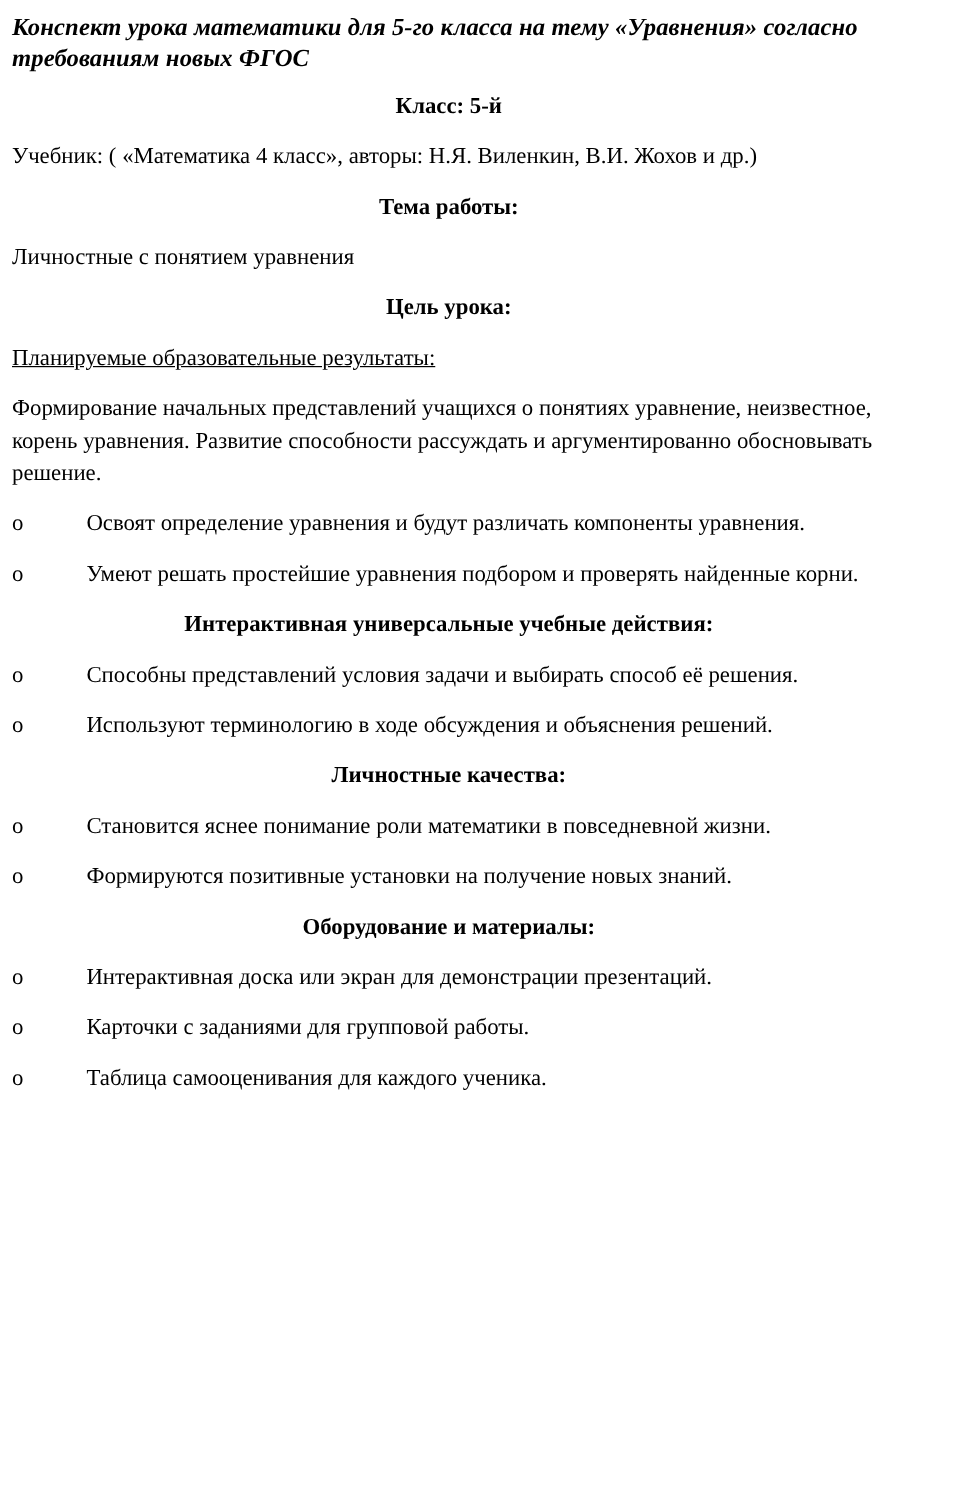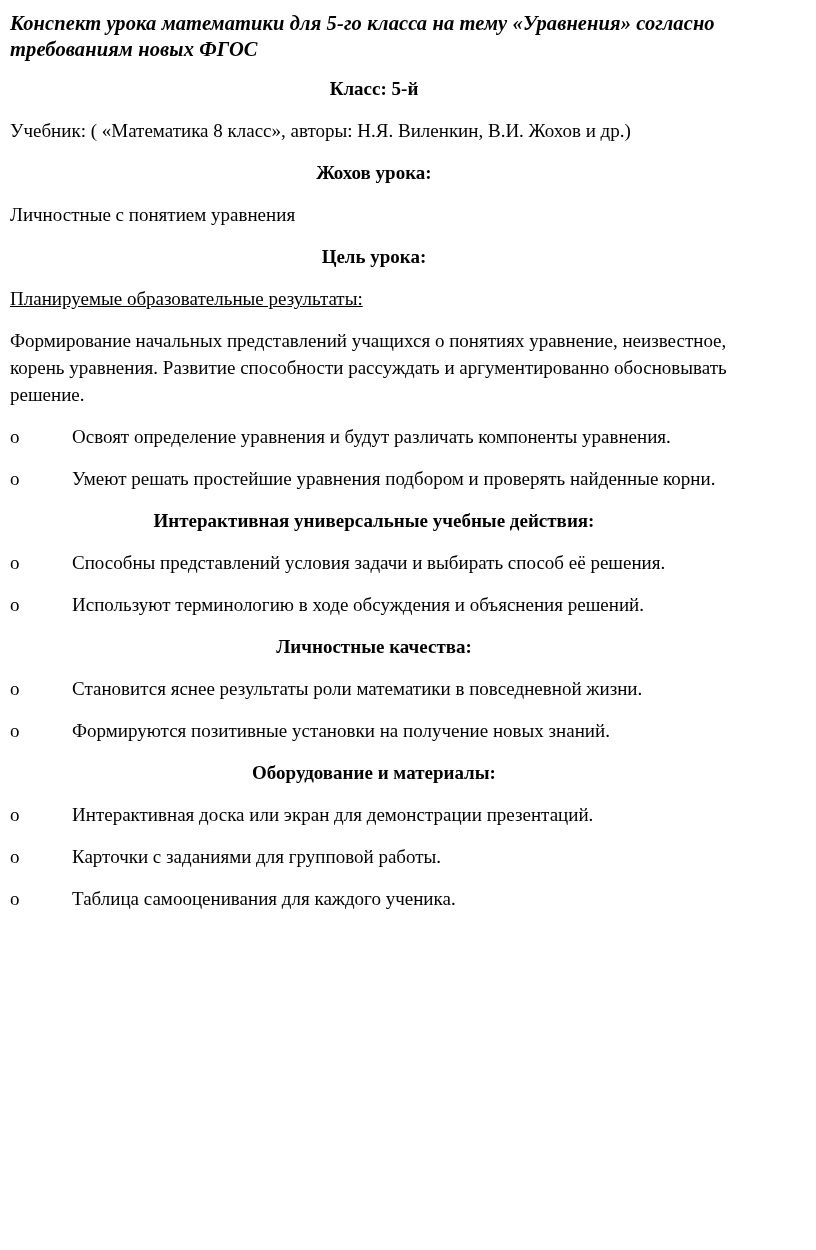--- a/index.html
+++ b/index.html
@@ -60,22 +60,22 @@
     flex: 1 1 auto;
   }
 </style>
 </head>
 <body>
 
 <div class="page">
   <h1 class="doc-title">Конспект урока математики для 5-го класса на тему «Уравнения» согласно требованиям новых ФГОС</h1>
   <div id="doc-body">
       <p class="blk bold">Класс: 5-й</p>
-      <p class="blk">Учебник: ( «Математика 8 класс», авторы: Н.Я. Виленкин, В.И. Жохов и др.)</p>
-      <p class="blk bold">Жохов урока:</p>
+      <p class="blk">Учебник: ( «Математика 4 класс», авторы: Н.Я. Виленкин, В.И. Жохов и др.)</p>
+      <p class="blk bold">Тема работы:</p>
       <p class="blk">Личностные с понятием уравнения</p>
       <p class="blk bold">Цель урока:</p>
       <p class="blk underline">Планируемые образовательные результаты:</p>
       <p class="blk">Формирование начальных представлений учащихся о понятиях уравнение, неизвестное, корень уравнения. Развитие способности рассуждать и аргументированно обосновывать решение.</p>
       <div class="bullet-row">
         <span class="bullet-mark">o</span>
         <span class="bullet-text">Освоят определение уравнения и будут различать компоненты уравнения.</span>
       </div>
       <div class="bullet-row">
         <span class="bullet-mark">o</span>
@@ -86,21 +86,21 @@
         <span class="bullet-mark">o</span>
         <span class="bullet-text">Способны представлений условия задачи и выбирать способ её решения.</span>
       </div>
       <div class="bullet-row">
         <span class="bullet-mark">o</span>
         <span class="bullet-text">Используют терминологию в ходе обсуждения и объяснения решений.</span>
       </div>
       <p class="blk bold">Личностные качества:</p>
       <div class="bullet-row">
         <span class="bullet-mark">o</span>
-        <span class="bullet-text">Становится яснее результаты роли математики в повседневной жизни.</span>
+        <span class="bullet-text">Становится яснее понимание роли математики в повседневной жизни.</span>
       </div>
       <div class="bullet-row">
         <span class="bullet-mark">o</span>
         <span class="bullet-text">Формируются позитивные установки на получение новых знаний.</span>
       </div>
       <p class="blk bold">Оборудование и материалы:</p>
       <div class="bullet-row">
         <span class="bullet-mark">o</span>
         <span class="bullet-text">Интерактивная доска или экран для демонстрации презентаций.</span>
       </div>

